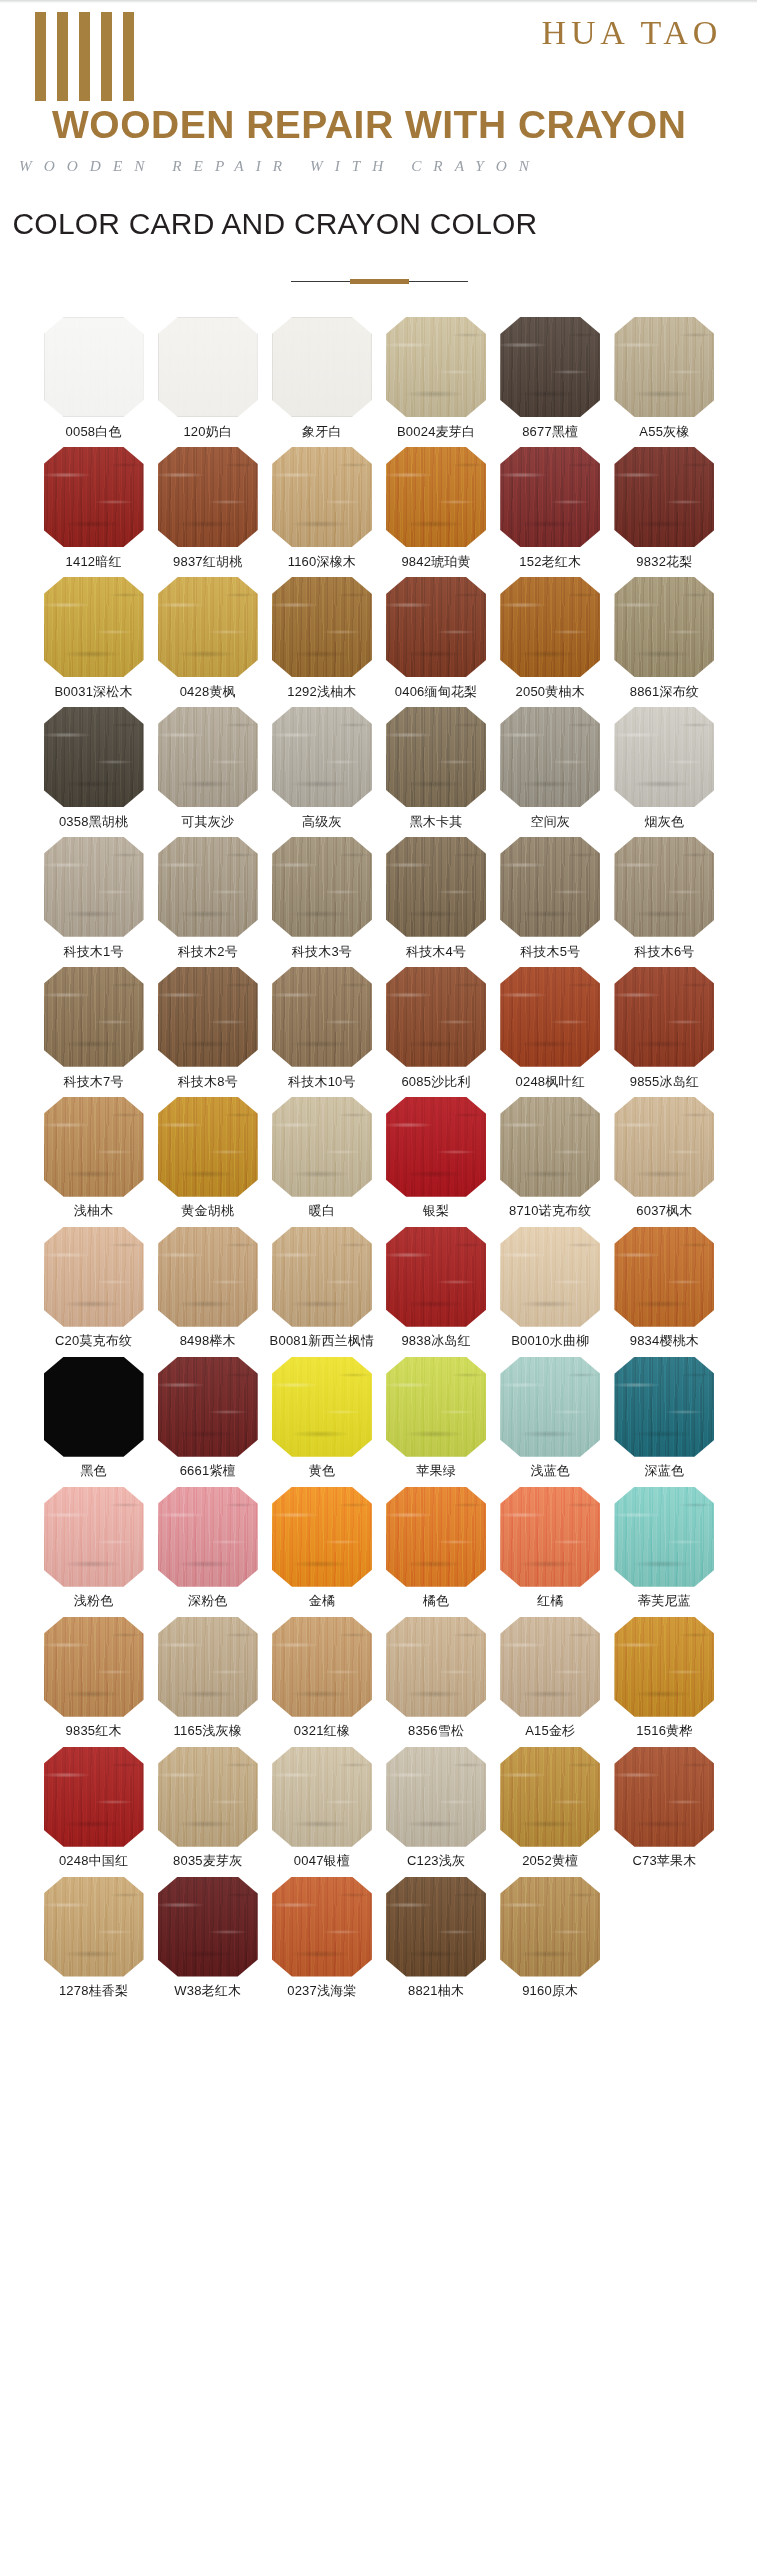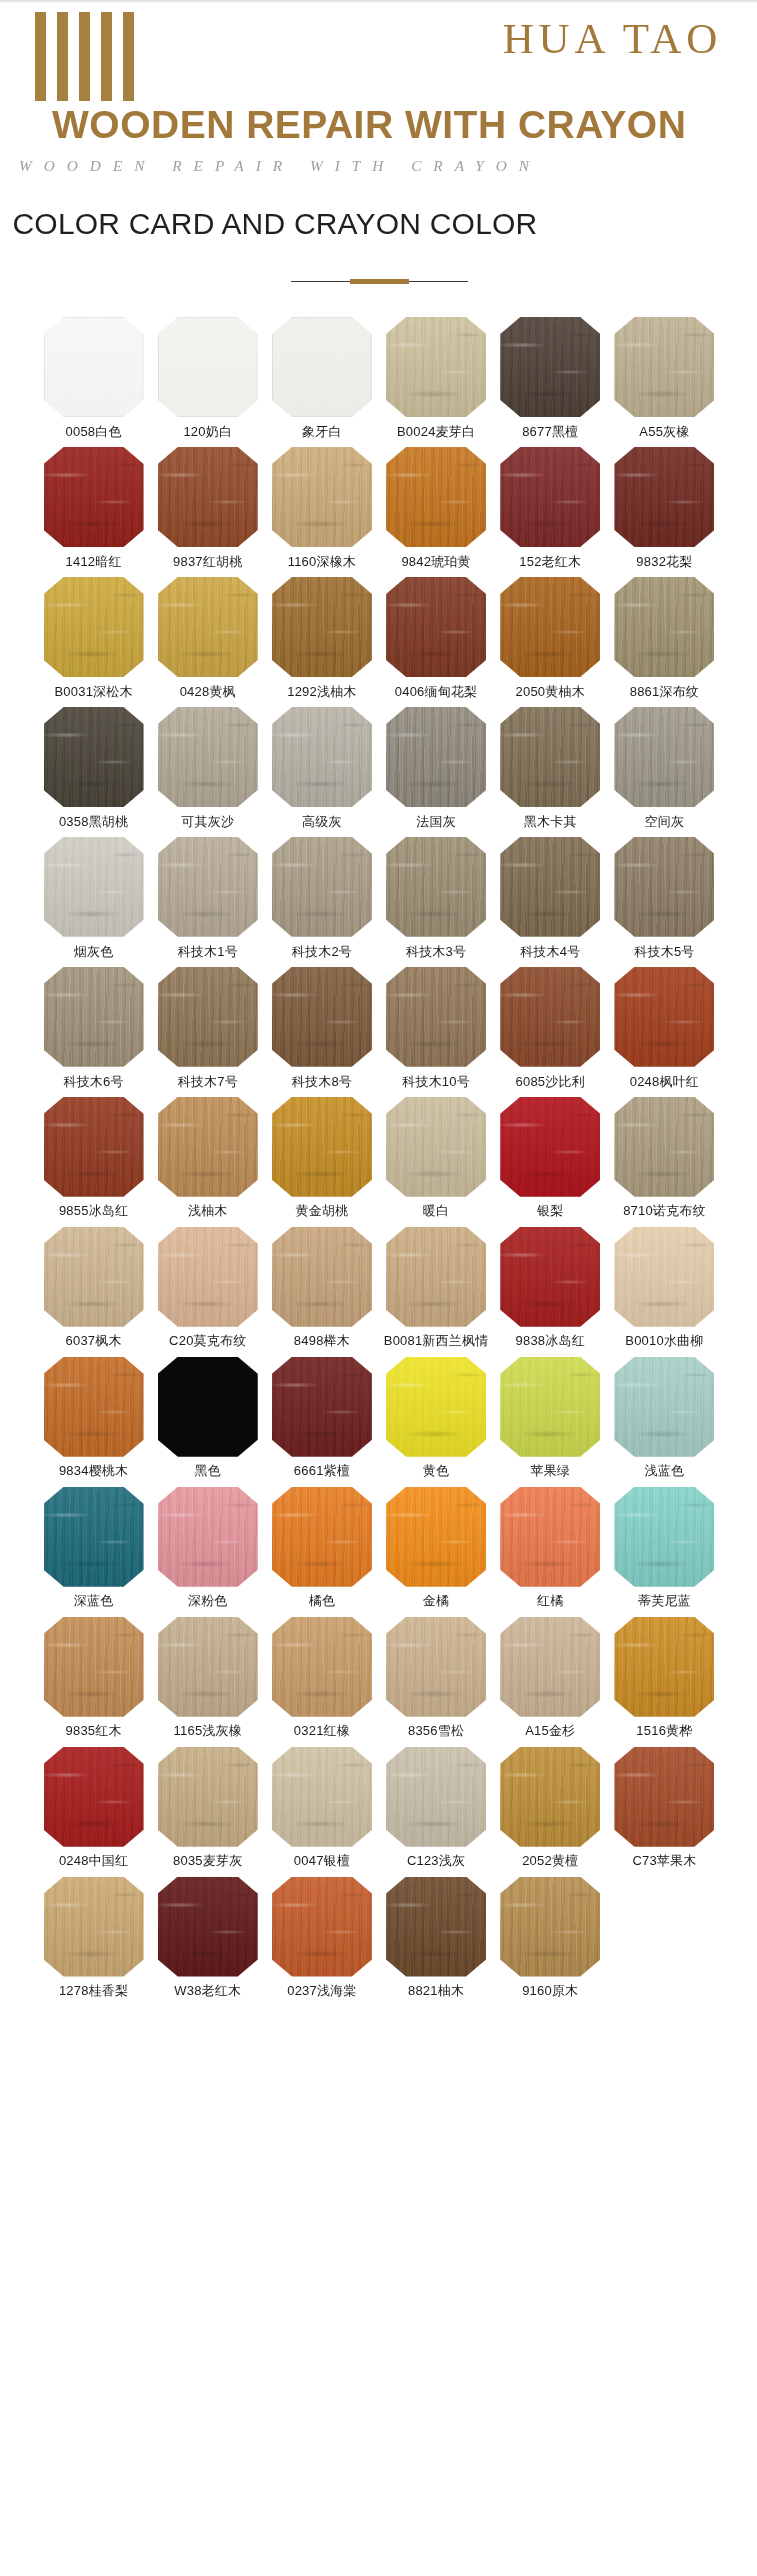--- a/index.html
+++ b/index.html
@@ -22,21 +22,21 @@
   }
   .bars i { display: block; width: 10.5px; height: 89px; background: #a6803f; }
   .bars i:nth-child(2){ background:#a6803f; }
   .bars i:nth-child(3){ background:#a6803f; }
   .bars i:nth-child(4){ background:#a6803f; }
   .bars i:nth-child(5){ background:#a6803f; }
 
   .brand {
     position: absolute; right: 36px; top: 14.4px;
     font-family: "Liberation Serif", "DejaVu Serif", serif;
-    font-size: 43px; letter-spacing: 4.8px; color: #a2783b;
+    font-size: 34px; letter-spacing: 4.8px; color: #a2783b;
     font-weight: 400; white-space: nowrap; margin-left: 27px;
   }
 
   .h1 {
     padding-top: 105px; padding-left: 52px;
     font-size: 39px; font-weight: 700; color: #a2783b;
     letter-spacing: 0.5px; white-space: nowrap; line-height: 1;
   }
   .h2 {
     padding-left: 19px; padding-top: 13.4px;
@@ -236,24 +236,20 @@
     </div>
     <div class="cell">
       <div class="swatch" style="background-color: rgb(176, 166, 147); filter: saturate(96%);"></div>
       <div class="label">可其灰沙</div>
     </div>
     <div class="cell">
       <div class="swatch" style="background-color: rgb(182, 176, 164); filter: saturate(98%);"></div>
       <div class="label">高级灰</div>
     </div>
     <div class="cell">
-      <div class="swatch" style="background-color: rgb(141, 134, 122); filter: saturate(100%);"></div>
-      <div class="label">法国灰</div>
-    </div>
-    <div class="cell">
       <div class="swatch" style="background-color: rgb(124, 109, 85); filter: saturate(102%);"></div>
       <div class="label">黑木卡其</div>
     </div>
     <div class="cell">
       <div class="swatch" style="background-color: rgb(156, 150, 135); filter: saturate(96%);"></div>
       <div class="label">空间灰</div>
     </div>
     <div class="cell">
       <div class="swatch" style="background-color: rgb(204, 201, 192); filter: saturate(104%);"></div>
       <div class="label">烟灰色</div>
@@ -372,32 +368,36 @@
     </div>
     <div class="cell">
       <div class="swatch" style="background-color: rgb(165, 205, 197); filter: saturate(104%);"></div>
       <div class="label">浅蓝色</div>
     </div>
     <div class="cell">
       <div class="swatch" style="background-color: rgb(29, 106, 120); filter: saturate(96%);"></div>
       <div class="label">深蓝色</div>
     </div>
     <div class="cell">
+      <div class="swatch" style="background-color: rgb(239, 176, 168); filter: saturate(98%);"></div>
+      <div class="label">浅粉色</div>
+    </div>
+    <div class="cell">
       <div class="swatch" style="background-color: rgb(228, 147, 154); filter: saturate(100%);"></div>
       <div class="label">深粉色</div>
     </div>
     <div class="cell">
+      <div class="swatch" style="background-color: rgb(239, 139, 30); filter: saturate(102%);"></div>
+      <div class="label">金橘</div>
+    </div>
+    <div class="cell">
       <div class="swatch" style="background-color: rgb(224, 122, 40); filter: saturate(104%);"></div>
       <div class="label">橘色</div>
     </div>
     <div class="cell">
-      <div class="swatch" style="background-color: rgb(239, 139, 30); filter: saturate(102%);"></div>
-      <div class="label">金橘</div>
-    </div>
-    <div class="cell">
       <div class="swatch" style="background-color: rgb(239, 118, 74); filter: saturate(96%);"></div>
       <div class="label">红橘</div>
     </div>
     <div class="cell">
       <div class="swatch" style="background-color: rgb(127, 207, 198); filter: saturate(98%);"></div>
       <div class="label">蒂芙尼蓝</div>
     </div>
     <div class="cell">
       <div class="swatch" style="background-color: rgb(192, 138, 84); filter: saturate(100%);"></div>
       <div class="label">9835红木</div>

